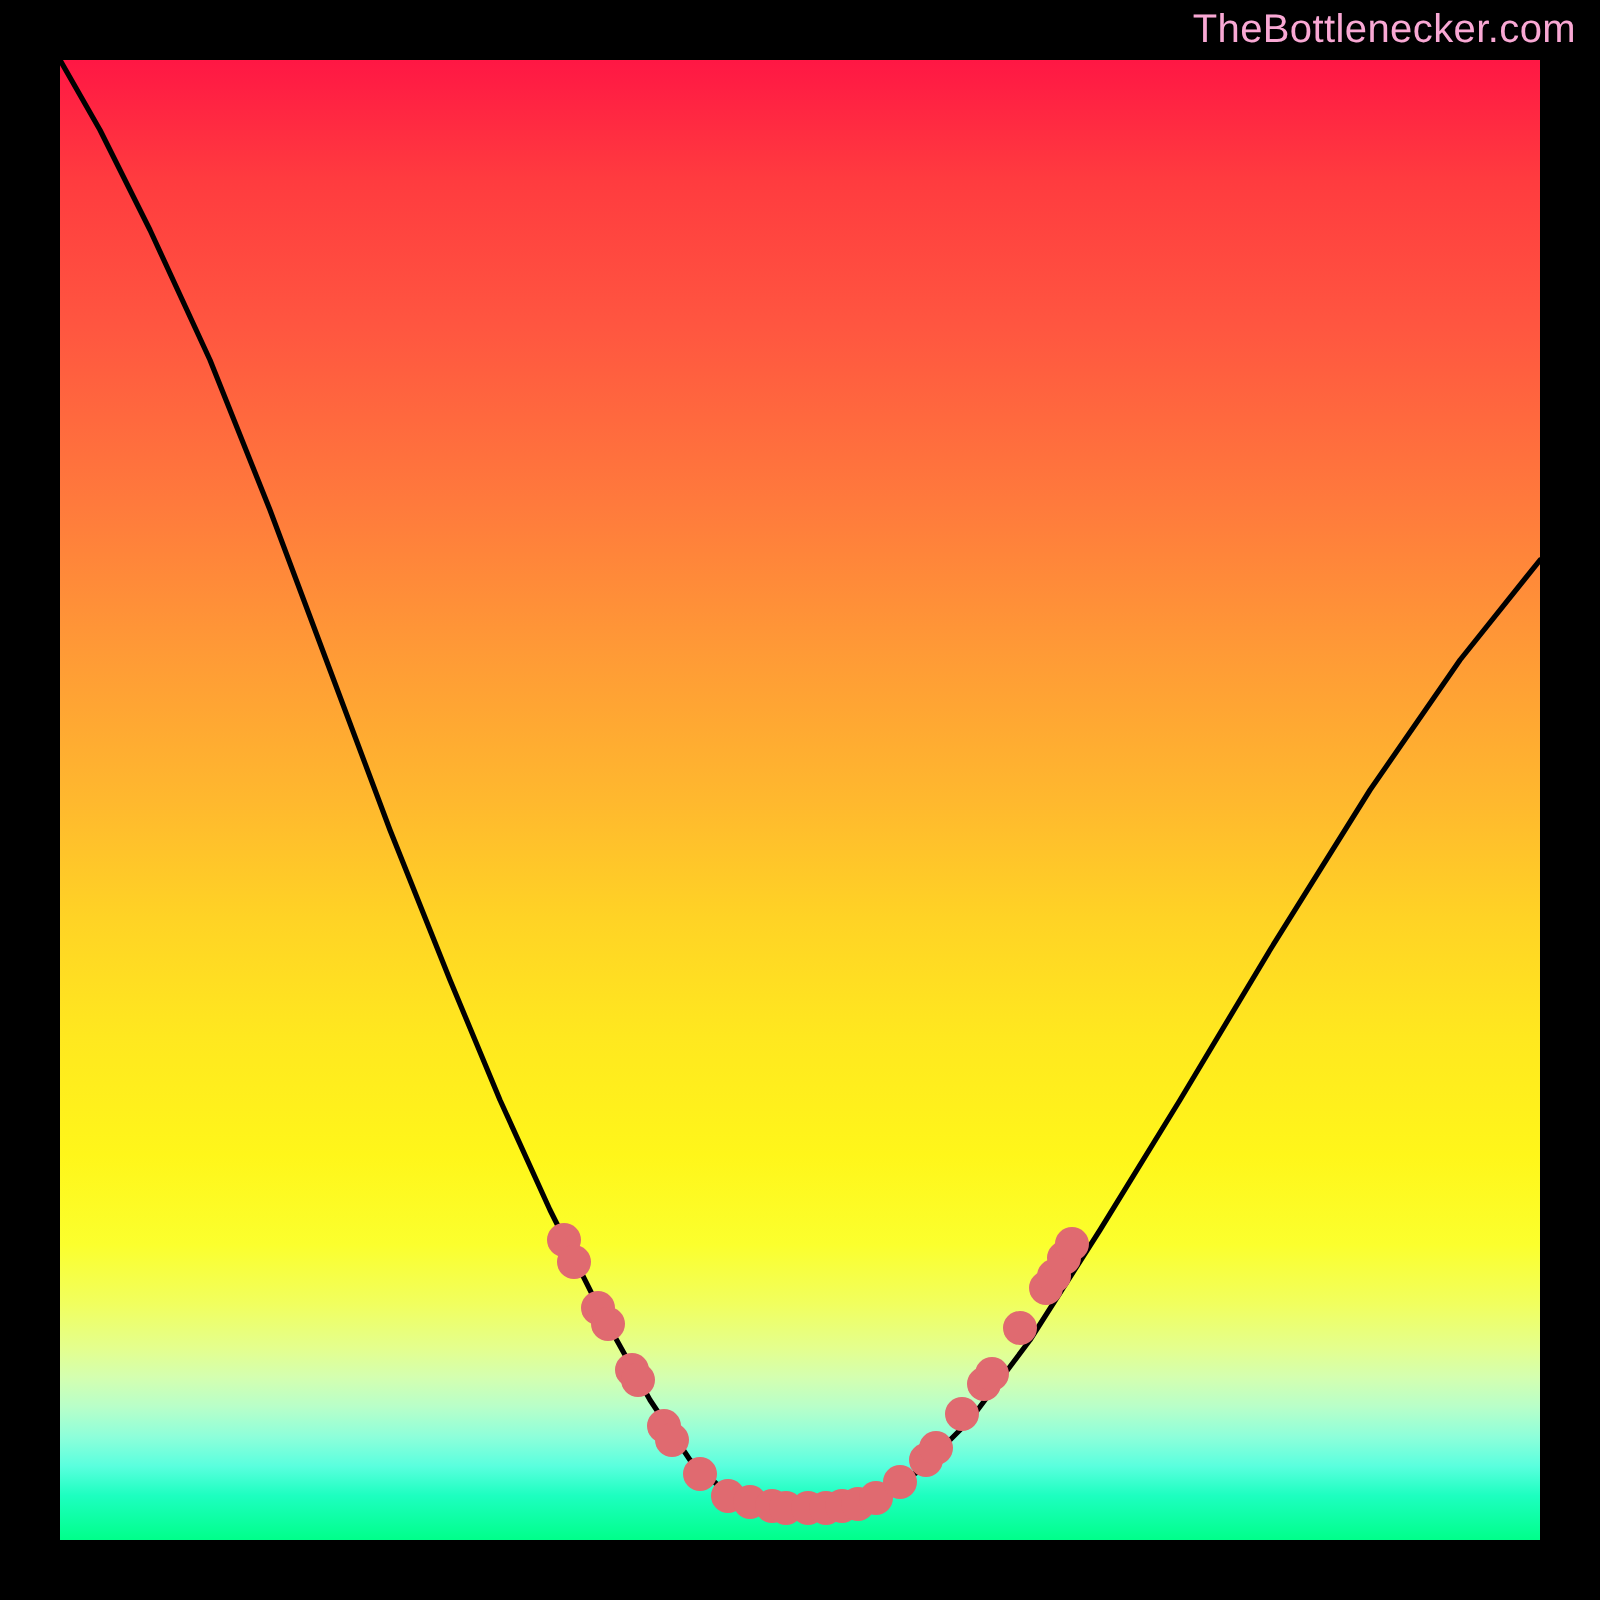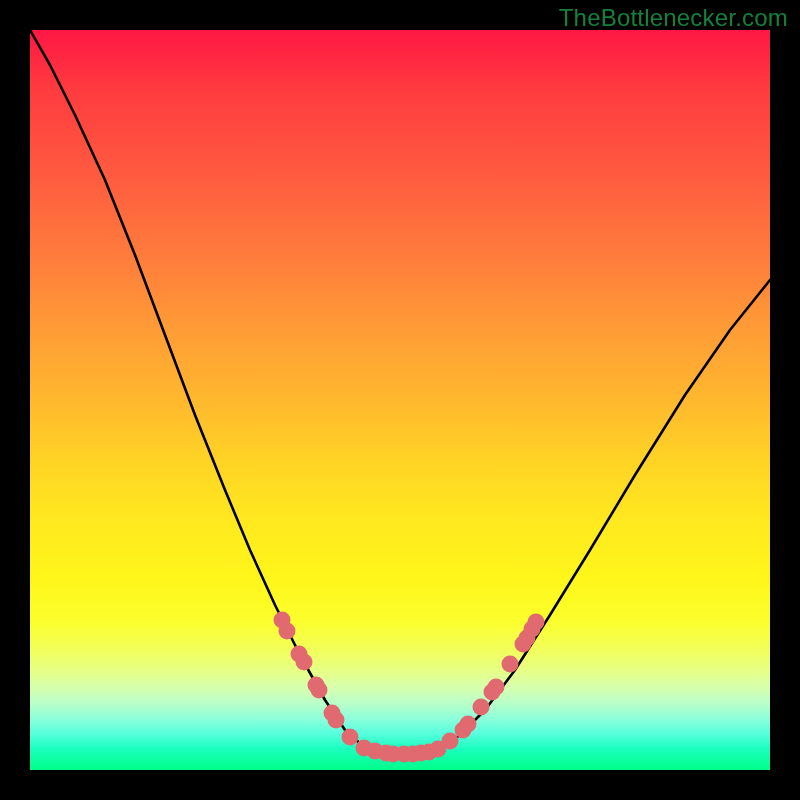--- a/index.html
+++ b/index.html
@@ -52,22 +52,22 @@
   svg.curve {
     position: absolute;
     left: 0; top: 0;
     width: 740px; height: 740px;
     pointer-events: none;
   }
   .watermark {
     position: absolute;
     top: 4px;
     right: 12px;
-    color: #15803d;
-    font-size: 24px;
+    color: #f9a8d4;
+    font-size: 20px;
     font-weight: 500;
     letter-spacing: 0.2px;
     user-select: none;
   }
 </style>
 </head>
 <body>
 
 <div class="frame">
   <div class="plot">

